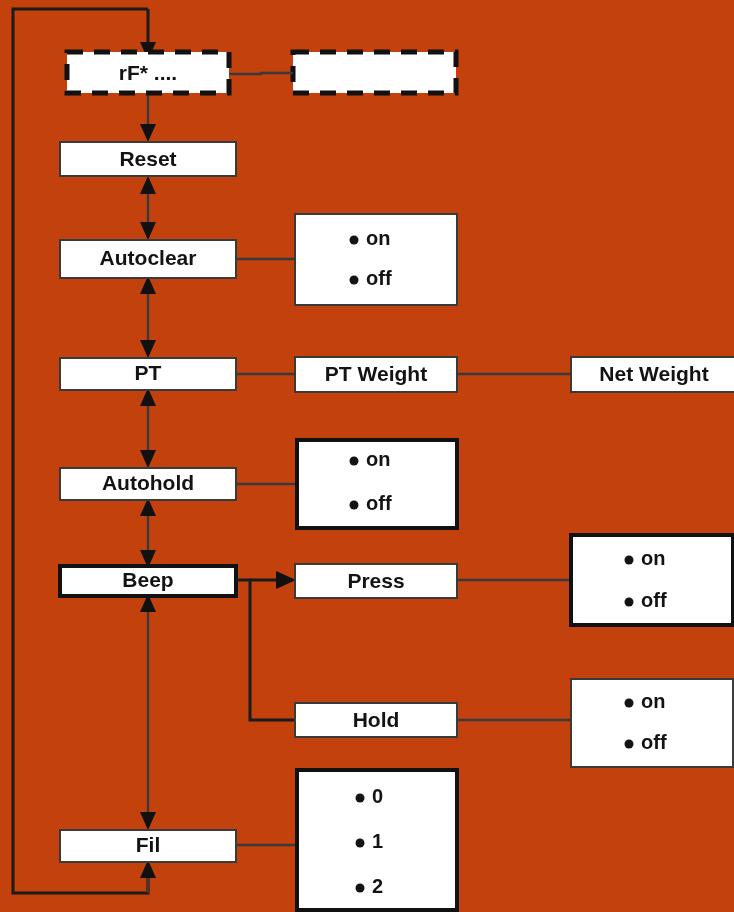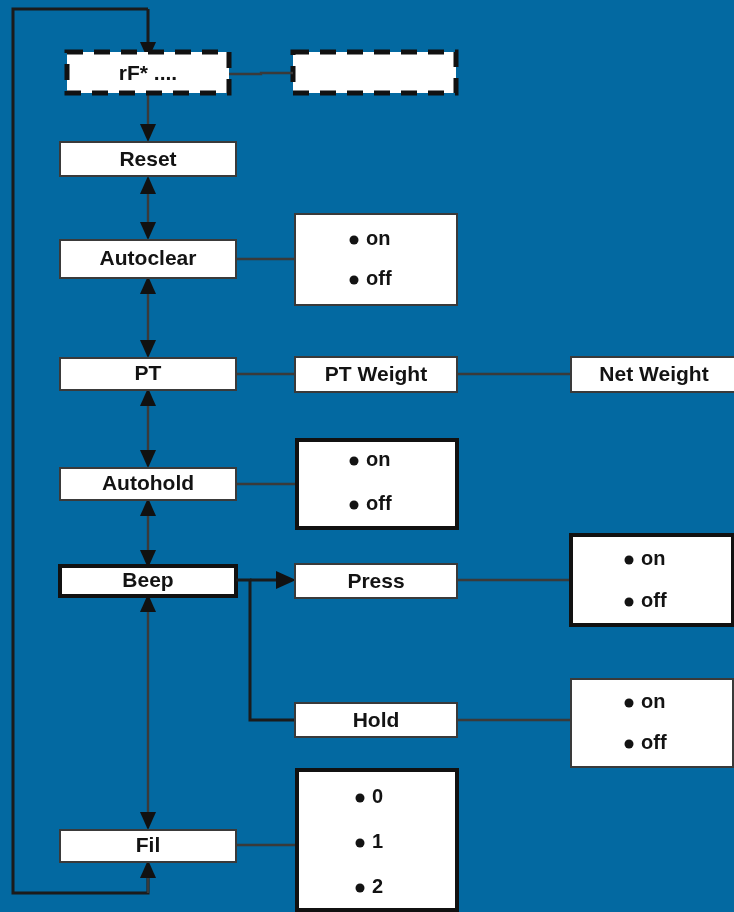--- a/index.html
+++ b/index.html
@@ -7,21 +7,21 @@
     padding: 0;
     background: #ffffff;
   }
   body {
     font-family: "Liberation Sans", sans-serif;
   }
   #diagram-root {
     position: relative;
     width: 734px;
     height: 912px;
-    background: #0369a1;
+    background: #c2410c;
     overflow: hidden;
   }
   svg.canvas {
     position: absolute;
     left: 0;
     top: 0;
     width: 734px;
     height: 912px;
   }
   .node-label {

